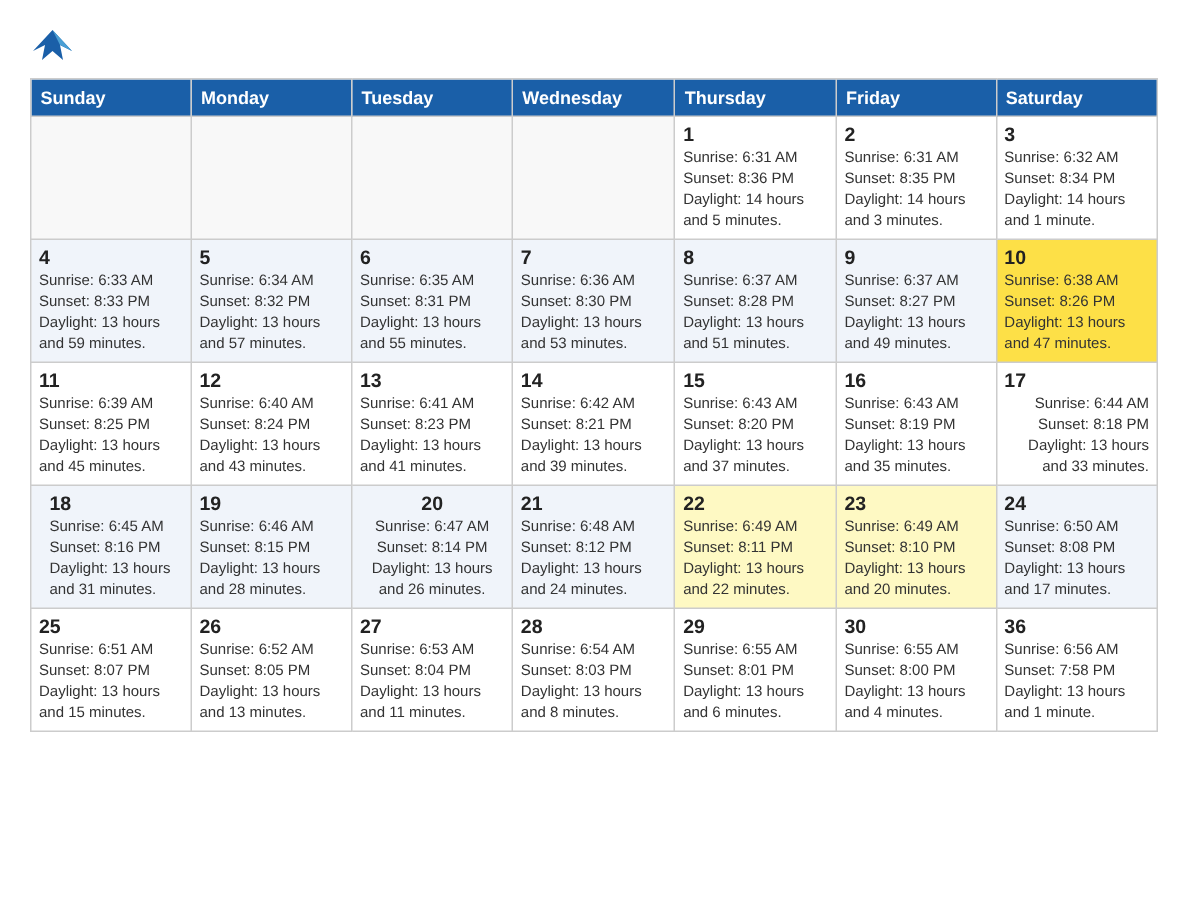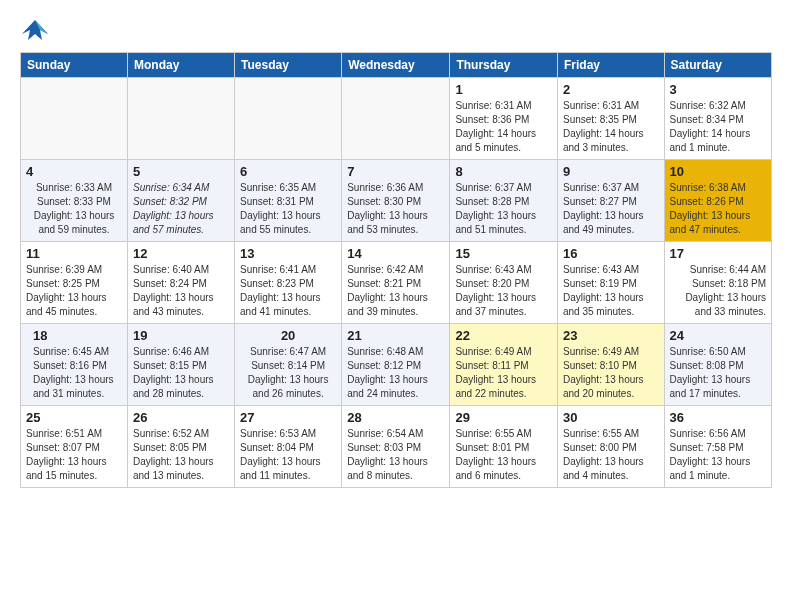--- a/index.html
+++ b/index.html
@@ -145,28 +145,28 @@
           <span class="day-num">3</span>
           <div class="day-info" style="white-space: pre-line;">Sunrise: 6:32 AM
 Sunset: 8:34 PM
 Daylight: 14 hours
 and 1 minute.</div>
         </td>
       </tr>
       <tr>
         <td style="background: rgb(240, 244, 250);">
           <span class="day-num">4</span>
-          <div class="day-info" style="white-space: pre-line; text-align: center;">Sunrise: 6:33 AM
+          <div class="day-info" style="white-space: pre-line;">Sunrise: 6:33 AM
 Sunset: 8:33 PM
 Daylight: 13 hours
 and 59 minutes.</div>
         </td>
         <td style="background: rgb(240, 244, 250);">
           <span class="day-num">5</span>
-          <div class="day-info" style="white-space: pre-line; font-style: italic;">Sunrise: 6:34 AM
+          <div class="day-info" style="white-space: pre-line;">Sunrise: 6:34 AM
 Sunset: 8:32 PM
 Daylight: 13 hours
 and 57 minutes.</div>
         </td>
         <td style="background: rgb(240, 244, 250);">
           <span class="day-num">6</span>
           <div class="day-info" style="white-space: pre-line;">Sunrise: 6:35 AM
 Sunset: 8:31 PM
 Daylight: 13 hours
 and 55 minutes.</div>
@@ -185,21 +185,21 @@
 Daylight: 13 hours
 and 51 minutes.</div>
         </td>
         <td style="background: rgb(240, 244, 250);">
           <span class="day-num">9</span>
           <div class="day-info" style="white-space: pre-line;">Sunrise: 6:37 AM
 Sunset: 8:27 PM
 Daylight: 13 hours
 and 49 minutes.</div>
         </td>
-        <td style="background: #eab308;">
+        <td style="background: #fde047;">
           <span class="day-num">10</span>
           <div class="day-info" style="white-space: pre-line;">Sunrise: 6:38 AM
 Sunset: 8:26 PM
 Daylight: 13 hours
 and 47 minutes.</div>
         </td>
       </tr>
       <tr>
         <td>
           <span class="day-num">11</span>

